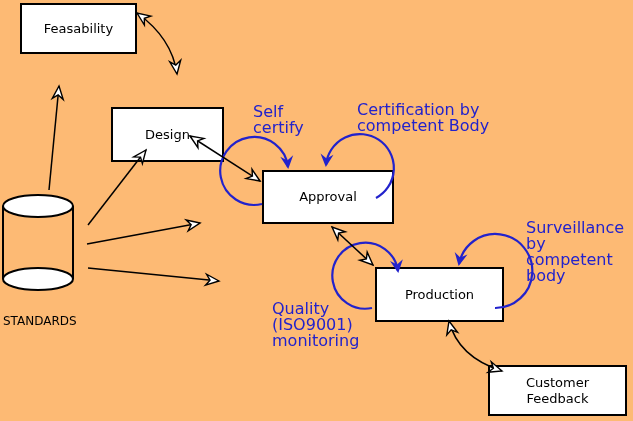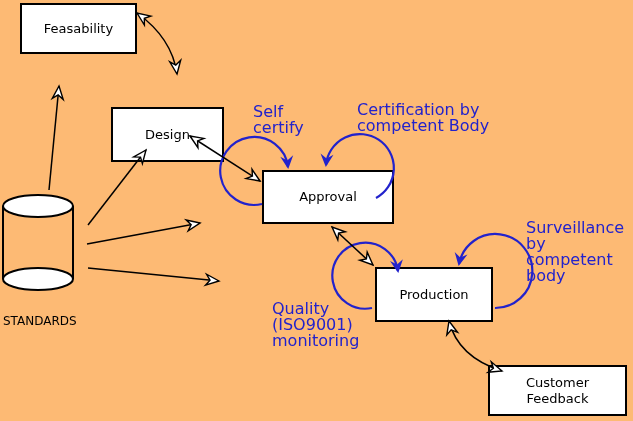--- a/index.html
+++ b/index.html
@@ -45,21 +45,21 @@
   </div>
 
   <div class="box" style="left:111px;top:76px;width:113px;height:55px;margin-top:31px;">
     <span>Design</span>
   </div>
 
   <div class="box" style="left:262px;top:170px;width:132px;height:54px;">
     <span>Approval</span>
   </div>
 
-  <div class="box" style="left:375px;top:267px;width:118px;height:55px;">
+  <div class="box" style="left:375px;top:267px;width:129px;height:55px;">
     <span>Production</span>
   </div>
 
   <div class="box" style="left:488px;top:365px;width:139px;height:51px;">
     <span>Customer
 Feedback</span>
   </div>
 
   <div class="plain-label" style="left:3px;top:294px;margin-top:20px;">STANDARDS</div>
 

